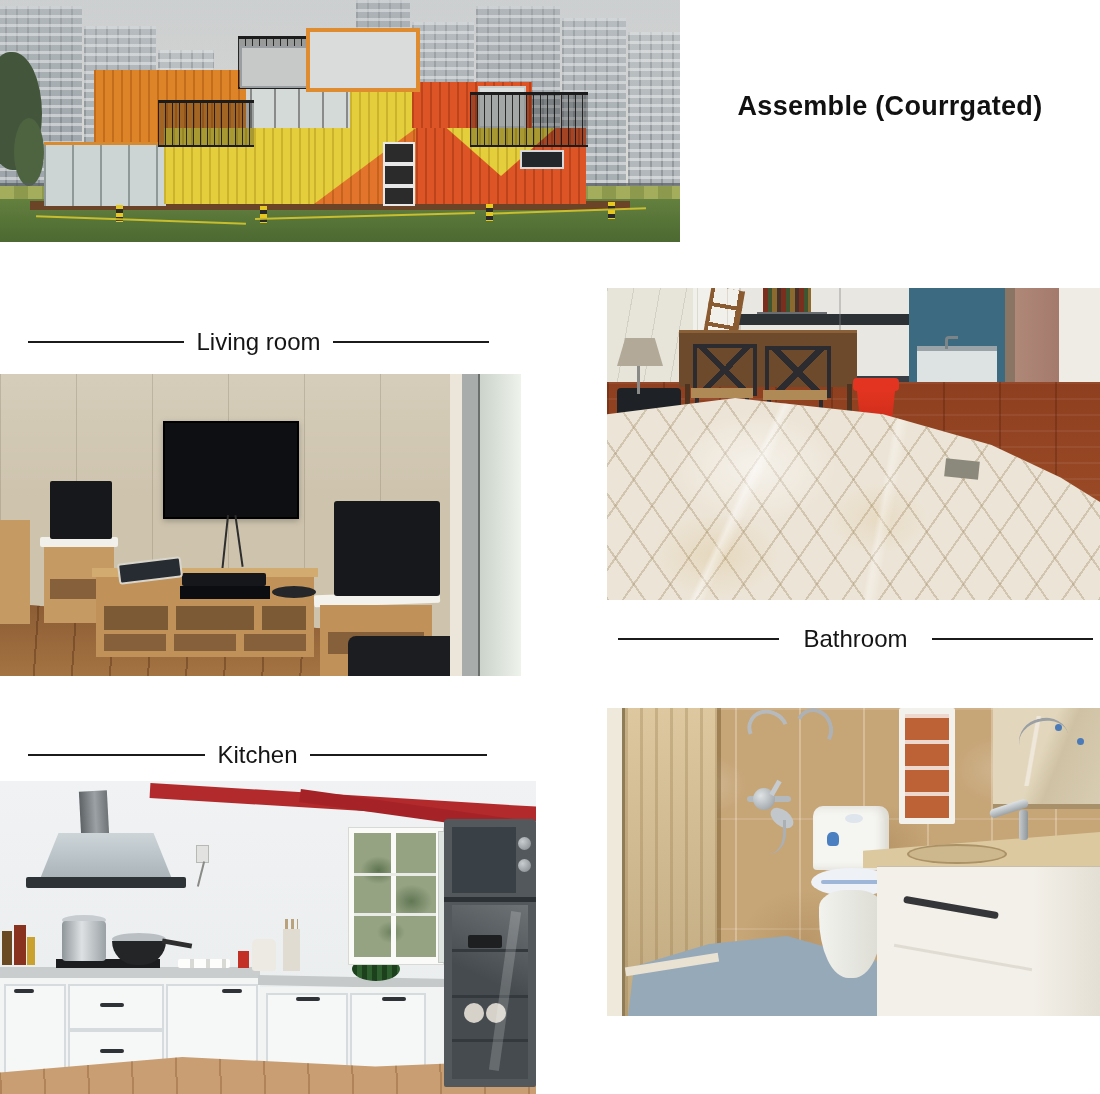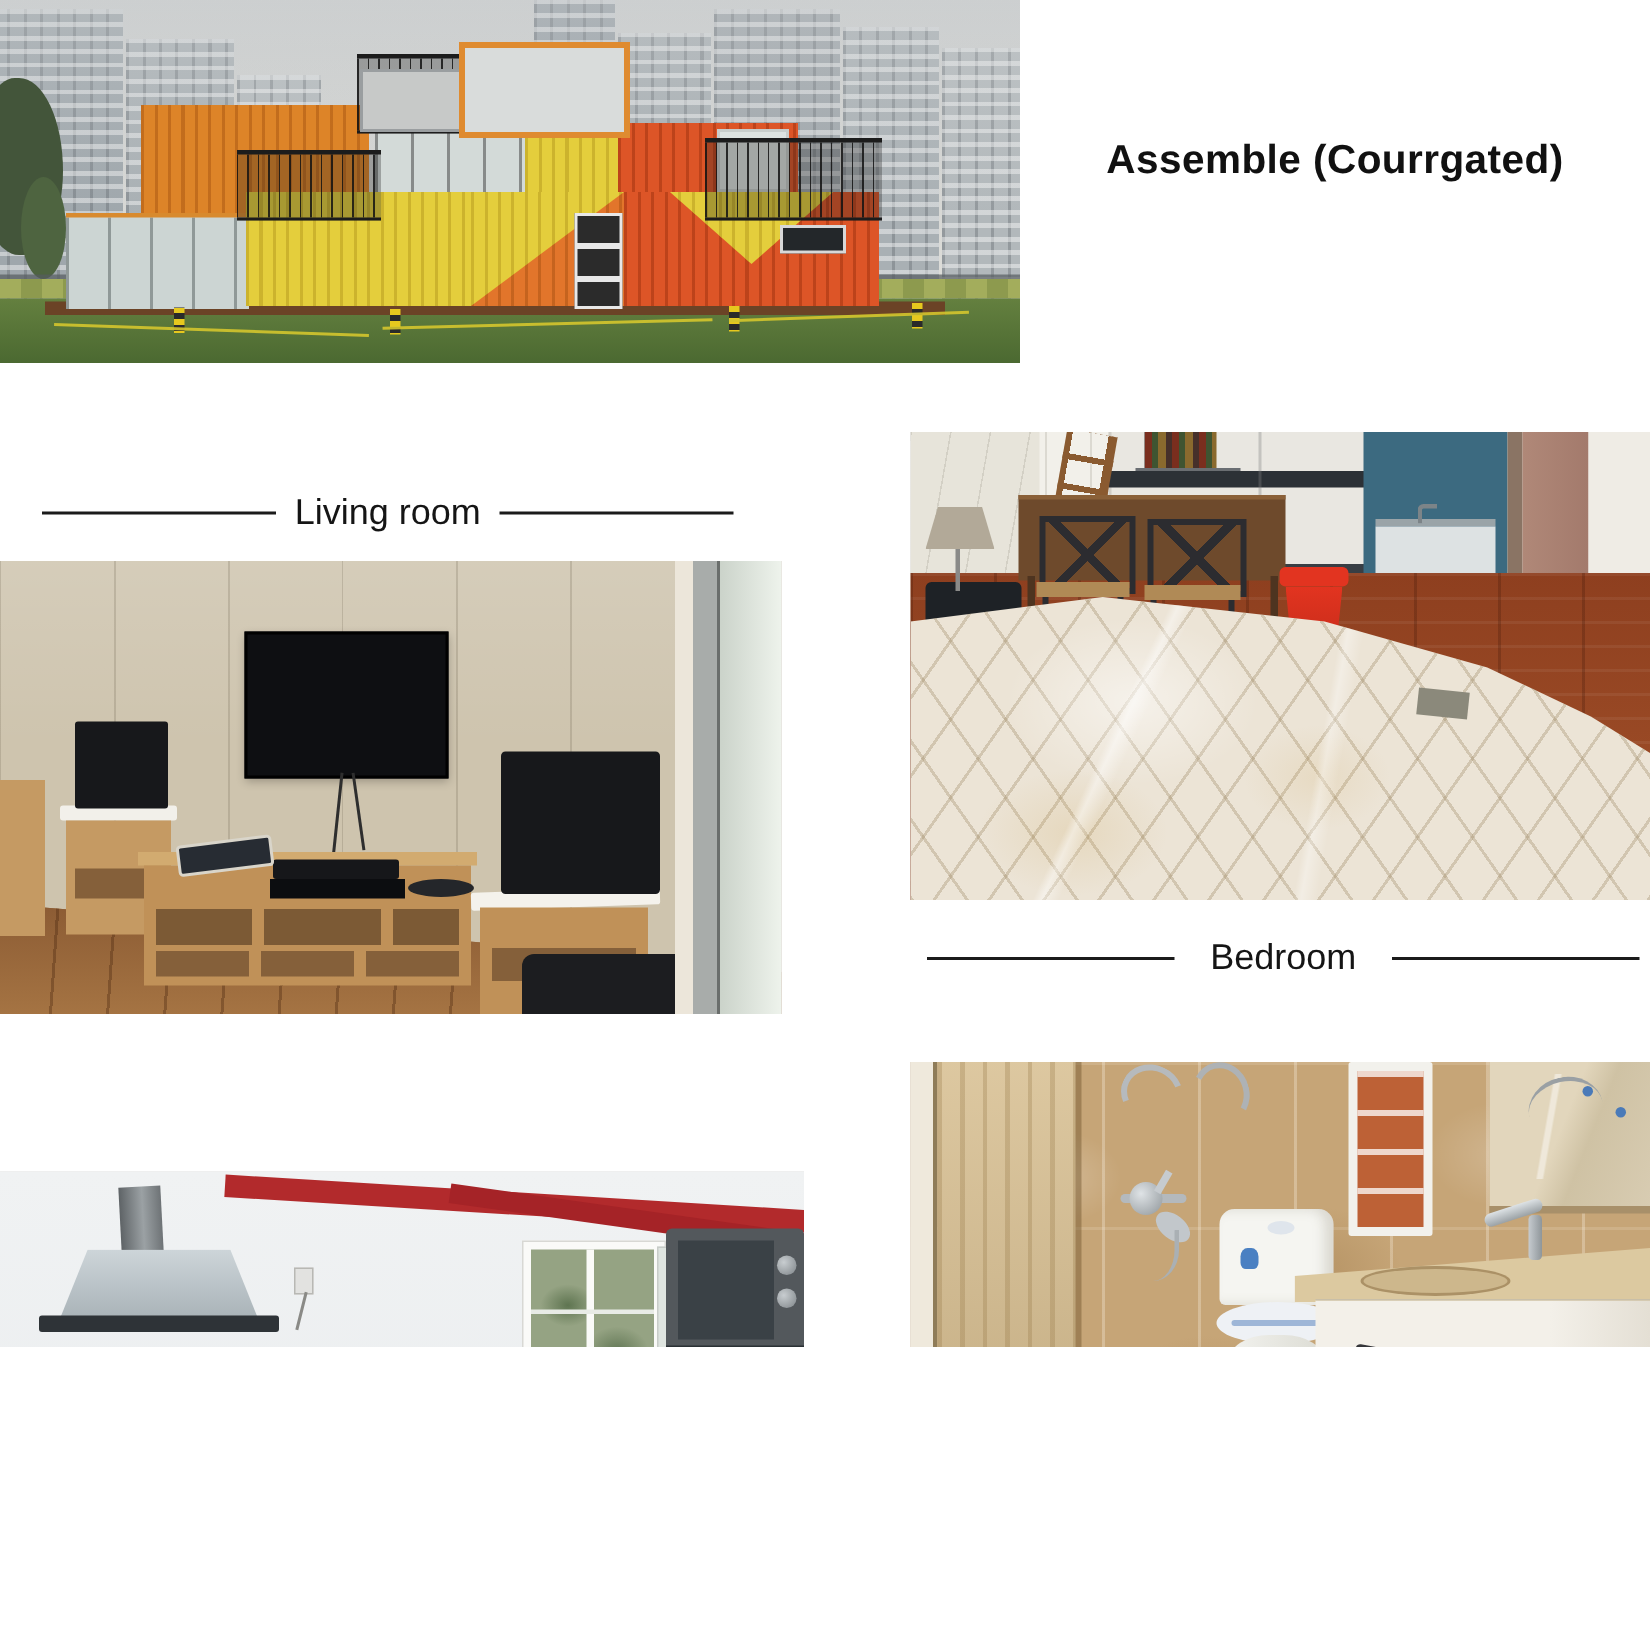--- a/index.html
+++ b/index.html
@@ -1,16 +1,16 @@
 <!DOCTYPE html>
 <html><head>
 <meta charset="utf-8">
 <style>
   html,body{margin:0;padding:0;background:#fff;}
-  .canvas{position:relative;width:1100px;height:898px;background:#fff;overflow:hidden;
+  .canvas{position:relative;width:1100px;height:1094px;background:#fff;overflow:hidden;
           font-family:"Liberation Sans",sans-serif;color:#111;}
   .a{position:absolute;}
   .photo{position:absolute;overflow:hidden;background:#ddd;}
   .title{position:absolute;left:680px;top:88px;width:420px;text-align:center;
          font-size:27px;font-weight:bold;line-height:36px;letter-spacing:.3px;color:#111;}
   .lbl{position:absolute;display:flex;align-items:center;height:28px;font-size:24px;color:#151515;}
   .lbl .txt{white-space:nowrap;padding:0 12px;}
   .lbl.wide .txt{padding:0 24px;}
   .rule{flex:1;height:2px;background:#1b1b1b;}
   .bld{background-image:repeating-linear-gradient(180deg,rgba(250,250,250,.45) 0 3px,rgba(0,0,0,0) 3px 9px),
@@ -156,24 +156,29 @@
     <div class="a" style="left:250px;top:103px;width:38px;height:52px;background:linear-gradient(180deg,#e23420,#c02a18);clip-path:polygon(0 0,100% 0,86% 100%,14% 100%);"></div>
     <div class="a" style="left:10px;top:100px;width:64px;height:64px;background:#1e2226;border-radius:4px;"></div>
     <div class="a" style="left:10px;top:50px;width:46px;height:28px;background:#b2a998;clip-path:polygon(18% 0,82% 0,100% 100%,0 100%);"></div>
     <div class="a" style="left:30px;top:78px;width:3px;height:28px;background:#8a8a88;"></div>
     <div class="a" style="left:0;top:108px;width:493px;height:204px;clip-path:polygon(0 9%,26% 1%,56% 9%,78% 24%,92% 40%,100% 52%,100% 100%,0 100%);background-color:#ece4d6;background-image:linear-gradient(115deg,rgba(0,0,0,0) 30%,rgba(255,255,255,.45) 31%,rgba(0,0,0,0) 33%),linear-gradient(100deg,rgba(0,0,0,0) 55%,rgba(255,255,255,.35) 56%,rgba(0,0,0,0) 58%),radial-gradient(90px 60px at 22% 78%,rgba(200,160,80,.18),rgba(0,0,0,0) 70%),radial-gradient(70px 50px at 55% 60%,rgba(200,160,80,.14),rgba(0,0,0,0) 70%),radial-gradient(120px 80px at 30% 35%,rgba(255,255,255,.5),rgba(0,0,0,0) 70%),repeating-linear-gradient(55deg,rgba(160,140,105,.35) 0 2px,rgba(0,0,0,0) 2px 30px),repeating-linear-gradient(-55deg,rgba(160,140,105,.35) 0 2px,rgba(0,0,0,0) 2px 30px);"></div>
     <div class="a" style="left:338px;top:172px;width:34px;height:18px;background:#8b897b;transform:rotate(6deg);"></div>
   </div>
 
   <div class="lbl wide" style="left:618px;top:625px;width:475px;">
     <span class="rule"></span>
-    <span class="txt">Bedroom</span>
-    <span class="rule"></span>
-  </div>
-
+    <span class="txt">Bathroom</span>
+    <span class="rule"></span>
+  </div>
+
+  <div class="lbl" style="left:28px;top:741px;width:459px;">
+    <span class="rule"></span>
+    <span class="txt">Kitchen</span>
+    <span class="rule"></span>
+  </div>
 
   <div class="photo" style="left:0;top:781px;width:536px;height:313px;">
     <div class="a" style="left:0;top:0;width:100%;height:100%;background:linear-gradient(180deg,#f0f2f3,#e9ecee);"></div>
     <div class="a" style="left:150px;top:2px;width:390px;height:15px;background:#b22a2c;transform:rotate(3.5deg);transform-origin:left center;"></div>
     <div class="a" style="left:300px;top:8px;width:250px;height:13px;background:#a52327;transform:rotate(8deg);transform-origin:left center;"></div>
     <div class="a" style="left:80px;top:10px;width:28px;height:44px;background:linear-gradient(90deg,#5e6366,#9ba1a4 55%,#6e7376);transform:rotate(-3deg);"></div>
     <div class="a" style="left:40px;top:52px;width:132px;height:46px;background:linear-gradient(180deg,#cdd5d9,#a9b3b8);clip-path:polygon(14% 0,86% 0,100% 100%,0 100%);"></div>
     <div class="a" style="left:26px;top:96px;width:160px;height:11px;background:#2e3337;border-radius:2px;"></div>
     <div class="a" style="left:196px;top:64px;width:11px;height:16px;background:#e2e2e0;border:1px solid #b8b8b4;"></div>
     <div class="a" style="left:200px;top:80px;width:2px;height:26px;background:#8a8a86;transform:rotate(14deg);"></div>

